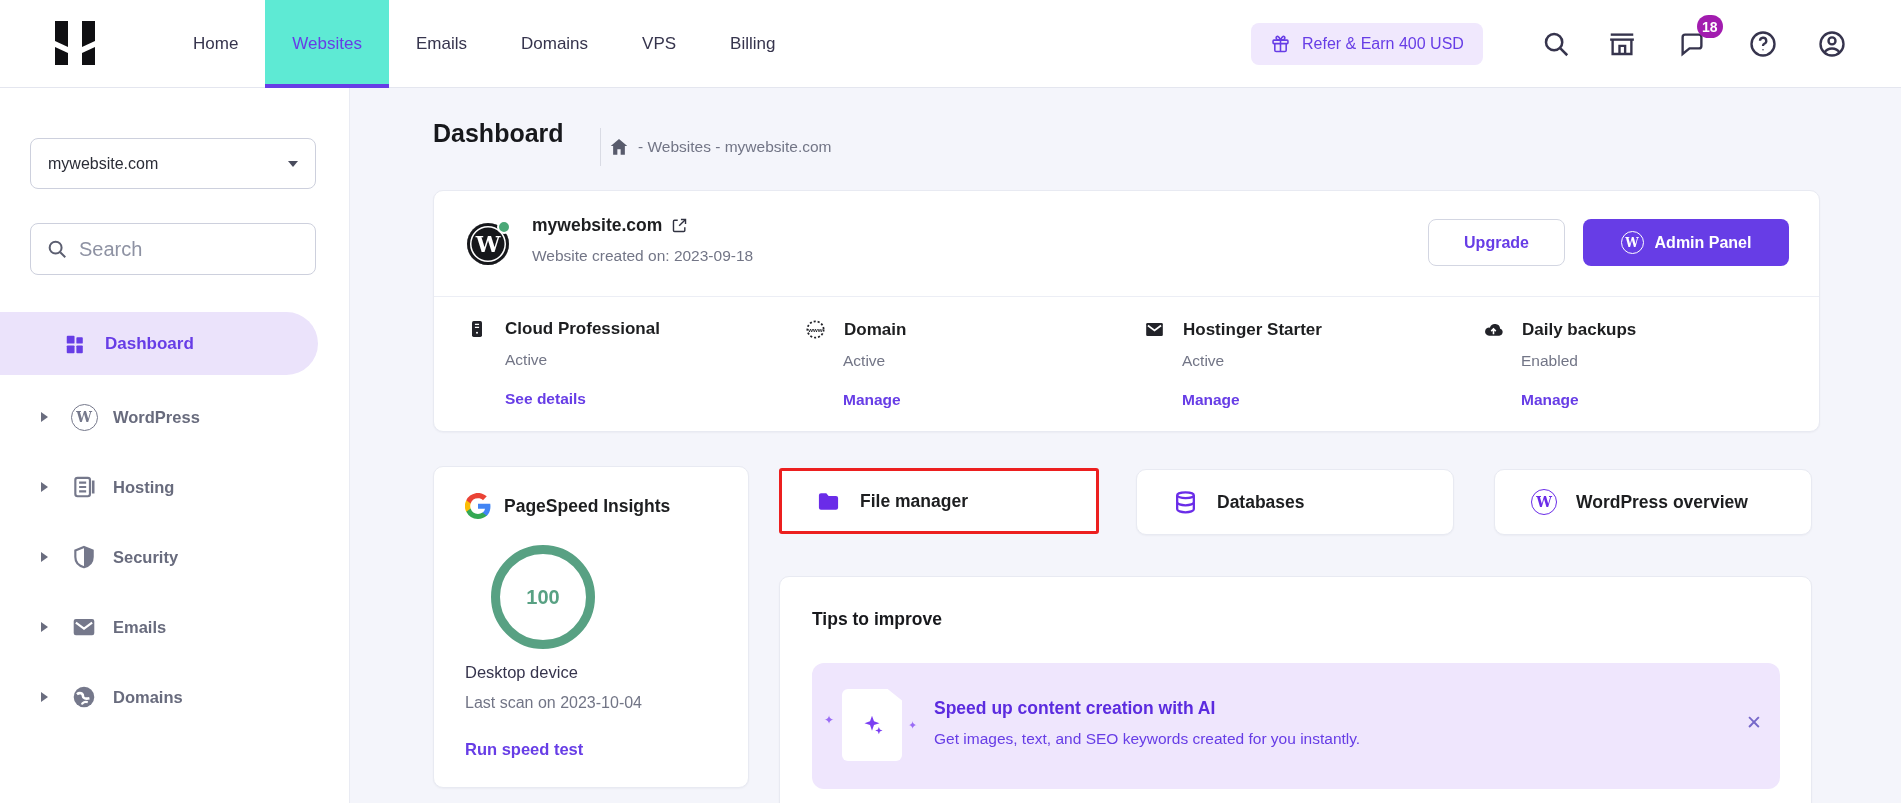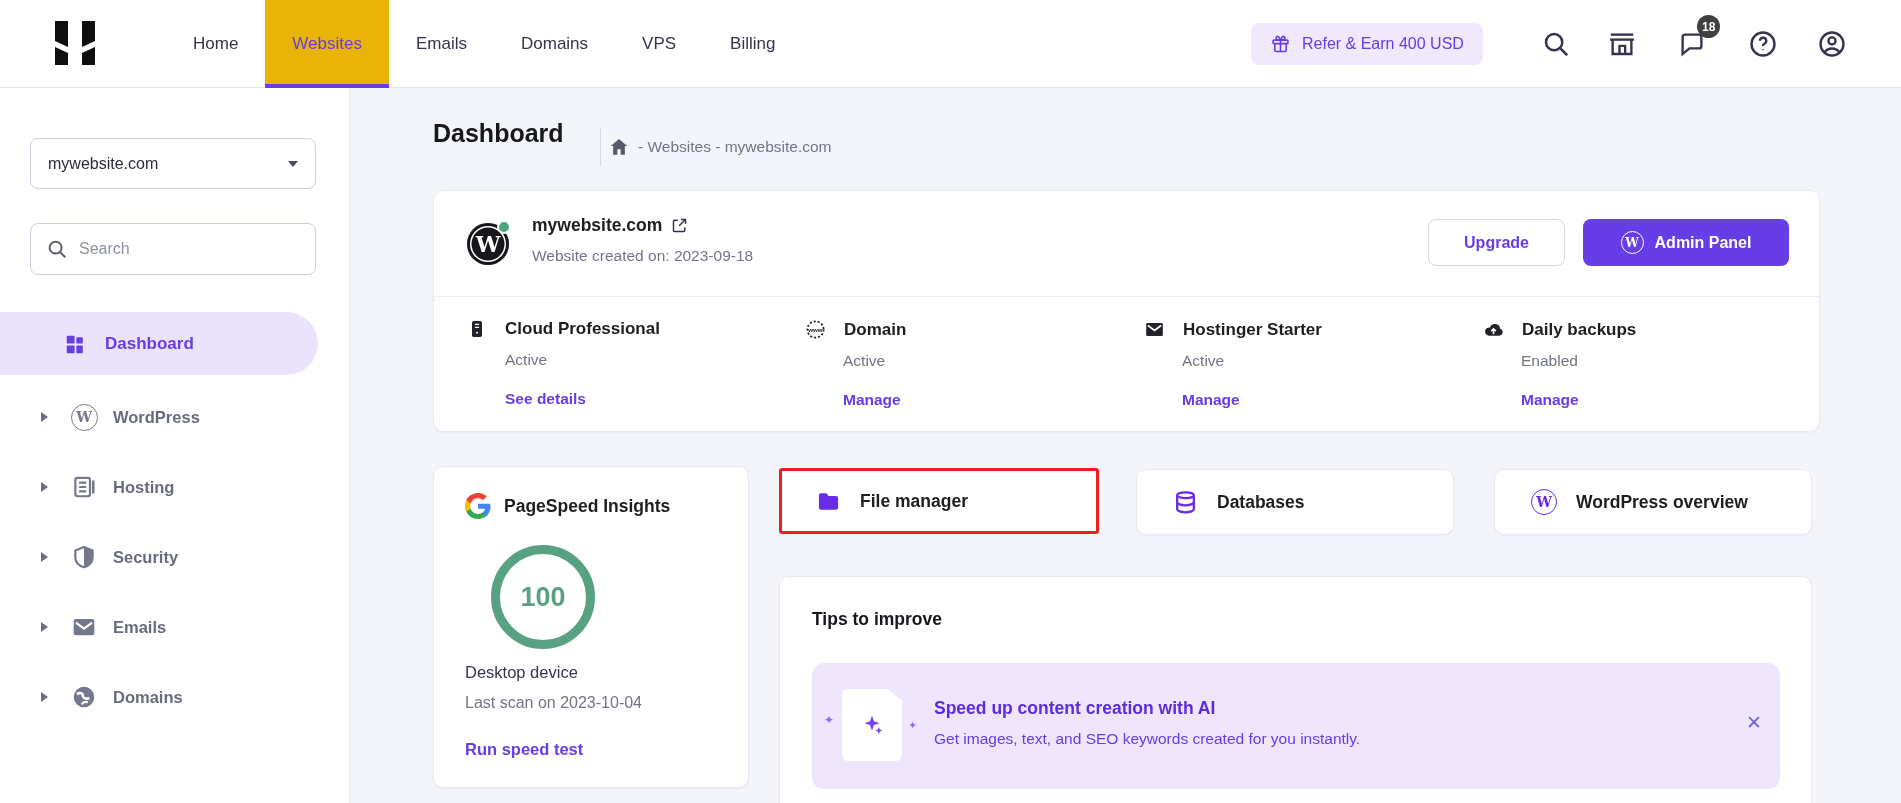--- a/index.html
+++ b/index.html
@@ -11,36 +11,36 @@
     color: #1d1e20;
     overflow: hidden;
   }
   svg { display:block; }
 
   
   .topbar { position:absolute; top:0; left:0; width:1901px; height:88px; background:#fff; border-bottom:1px solid #e4e6ef; z-index:10; }
   .logo { position:absolute; left:55px; top:21px; width:42px; height:46px; color:#0f0f12; cursor:pointer; }
   .nav { position:absolute; left:166px; top:0; height:88px; display:flex; }
   .nav-item { height:88px; display:flex; align-items:center; padding:0 27px; font-size:17px; color:#36344d; cursor:pointer; }
-  .nav-item.active { color:#673DE6; background:#eab308; box-shadow: inset 0 -4px 0 #673DE6; }
+  .nav-item.active { color:#673DE6; background:#5eead4; box-shadow: inset 0 -4px 0 #673DE6; }
   .refer-btn { position:absolute; left:1251px; top:23px; height:42px; padding:0 19px; display:flex; align-items:center; gap:11px;
     background:#f0e8fd; border-radius:8px; color:#673DE6; font-size:16px; cursor:pointer; }
   .icon-btn { position:absolute; top:29px; width:30px; height:30px; color:#36344d; cursor:pointer; }
-  .badge { position:absolute; left:1697px; top:15px; min-width:23px; height:23px; padding:0 5px; border-radius:12px; background:#404040;
-    color:#fff; font-size:12px; font-weight:700; display:flex; align-items:center; justify-content:center; z-index:11; }
+  .badge { position:absolute; left:1697px; top:15px; min-width:23px; height:23px; padding:0 5px; border-radius:12px; background:#a21caf;
+    color:#fff; font-size:14px; font-weight:700; display:flex; align-items:center; justify-content:center; z-index:11; }
 
   
   .sidebar { position:absolute; top:88px; left:0; width:350px; height:715px; background:#fff; border-right:1px solid #e9ebf3; z-index:5; }
   .site-selector { position:absolute; left:30px; top:50px; width:286px; height:51px; border:1px solid #cdd0dd; border-radius:8px;
     display:flex; align-items:center; padding:0 17px; font-size:16px; color:#2a2c36; background:#fff; cursor:pointer; }
   .caret-down { margin-left:auto; width:0; height:0; border:5px solid transparent; border-top:6px solid #494c5d; transform:translateY(3px); }
   .search-box { position:absolute; left:30px; top:135px; width:286px; height:52px; border:1px solid #cdd0dd; border-radius:8px;
     display:flex; align-items:center; padding:0 15px; gap:11px; background:#fff; }
   .search-box svg { color:#5b5e70; flex:none; }
-  .search-box input { border:none; outline:none; width:100%; font-size:16px; font-family:inherit; color:#2a2c36; background:transparent; }
+  .search-box input { border:none; outline:none; width:100%; font-size:20px; font-family:inherit; color:#2a2c36; background:transparent; }
   .search-box input::placeholder { color:#8e92a3; }
   .dash-pill { position:absolute; left:0; top:224px; width:318px; height:63px; background:#ebe3fb; border-radius:0 32px 32px 0;
     display:flex; align-items:center; padding-left:64px; gap:19px; color:#673DE6; font-size:17px; font-weight:700; cursor:pointer; }
   .side-nav { position:absolute; left:0; top:294px; width:350px; }
   .side-row { height:70px; display:flex; align-items:center; padding-left:41px; color:#686b7d; font-size:16.5px; font-weight:600; cursor:pointer; }
   .chev { width:0; height:0; border:5px solid transparent; border-left:7px solid #6a6d7f; margin-right:16px; flex:none; }
   .side-ic { width:30px; margin-right:14px; color:#75788b; flex:none; display:flex; justify-content:center; }
   .wp-ring { border-radius:50%; border:1.8px solid currentColor; display:flex; align-items:center; justify-content:center;
     font-family:"DejaVu Serif", serif; font-weight:700; }
 
@@ -66,21 +66,21 @@
   .card-divider { position:absolute; left:0; top:105px; width:100%; height:1px; background:#eceef5; }
   .status-col { position:absolute; top:128px; }
   .status-head { display:flex; align-items:center; gap:18px; font-size:17px; font-weight:700; color:#1d1e20; }
   .status-head svg { color:#222329; flex:none; margin-top:0; }
   .status-state { margin:12px 0 0 38px; font-size:15.5px; color:#727586; }
   .status-link { margin:21px 0 7px 38px; font-size:15.5px; font-weight:700; color:#673DE6; cursor:pointer; }
 
   .ps-card { position:absolute; left:83px; top:378px; width:316px; height:322px; }
   .ps-head { position:absolute; left:31px; top:26px; display:flex; align-items:center; gap:13px; font-size:17.5px; font-weight:700; }
   .ps-ring { position:absolute; left:57px; top:78px; width:104px; height:104px; border:9px solid #58a183; border-radius:50%;
-    display:flex; align-items:center; justify-content:center; color:#58a183; font-size:27px; font-weight:700; }
+    display:flex; align-items:center; justify-content:center; color:#58a183; font-size:20px; font-weight:700; }
   .ps-device { position:absolute; left:31px; top:196px; font-size:16.5px; color:#36344d; }
   .ps-scan { position:absolute; left:31px; top:227px; font-size:16px; color:#727586; }
   .ps-link { position:absolute; left:31px; top:273px; font-size:16.5px; font-weight:700; color:#673DE6; cursor:pointer; }
 
   .qc { position:absolute; display:flex; align-items:center; padding-left:36px; gap:19px; font-size:17.5px; font-weight:700; color:#1d1e20; cursor:pointer; }
   .qc-file { left:429px; top:380px; width:320px; height:66px; border:3px solid #ec1f1f; border-radius:3px; background:#fff; padding-left:34px; }
   .qc-db   { left:786px; top:381px; width:318px; height:66px; }
   .qc-wp   { left:1144px; top:381px; width:318px; height:66px; }
   .qc svg, .qc .wp-ring { flex:none; }
 

